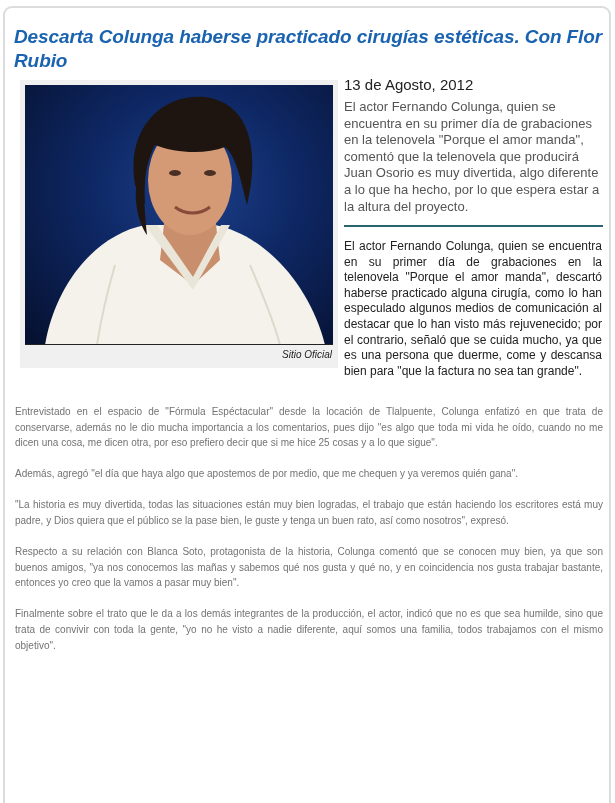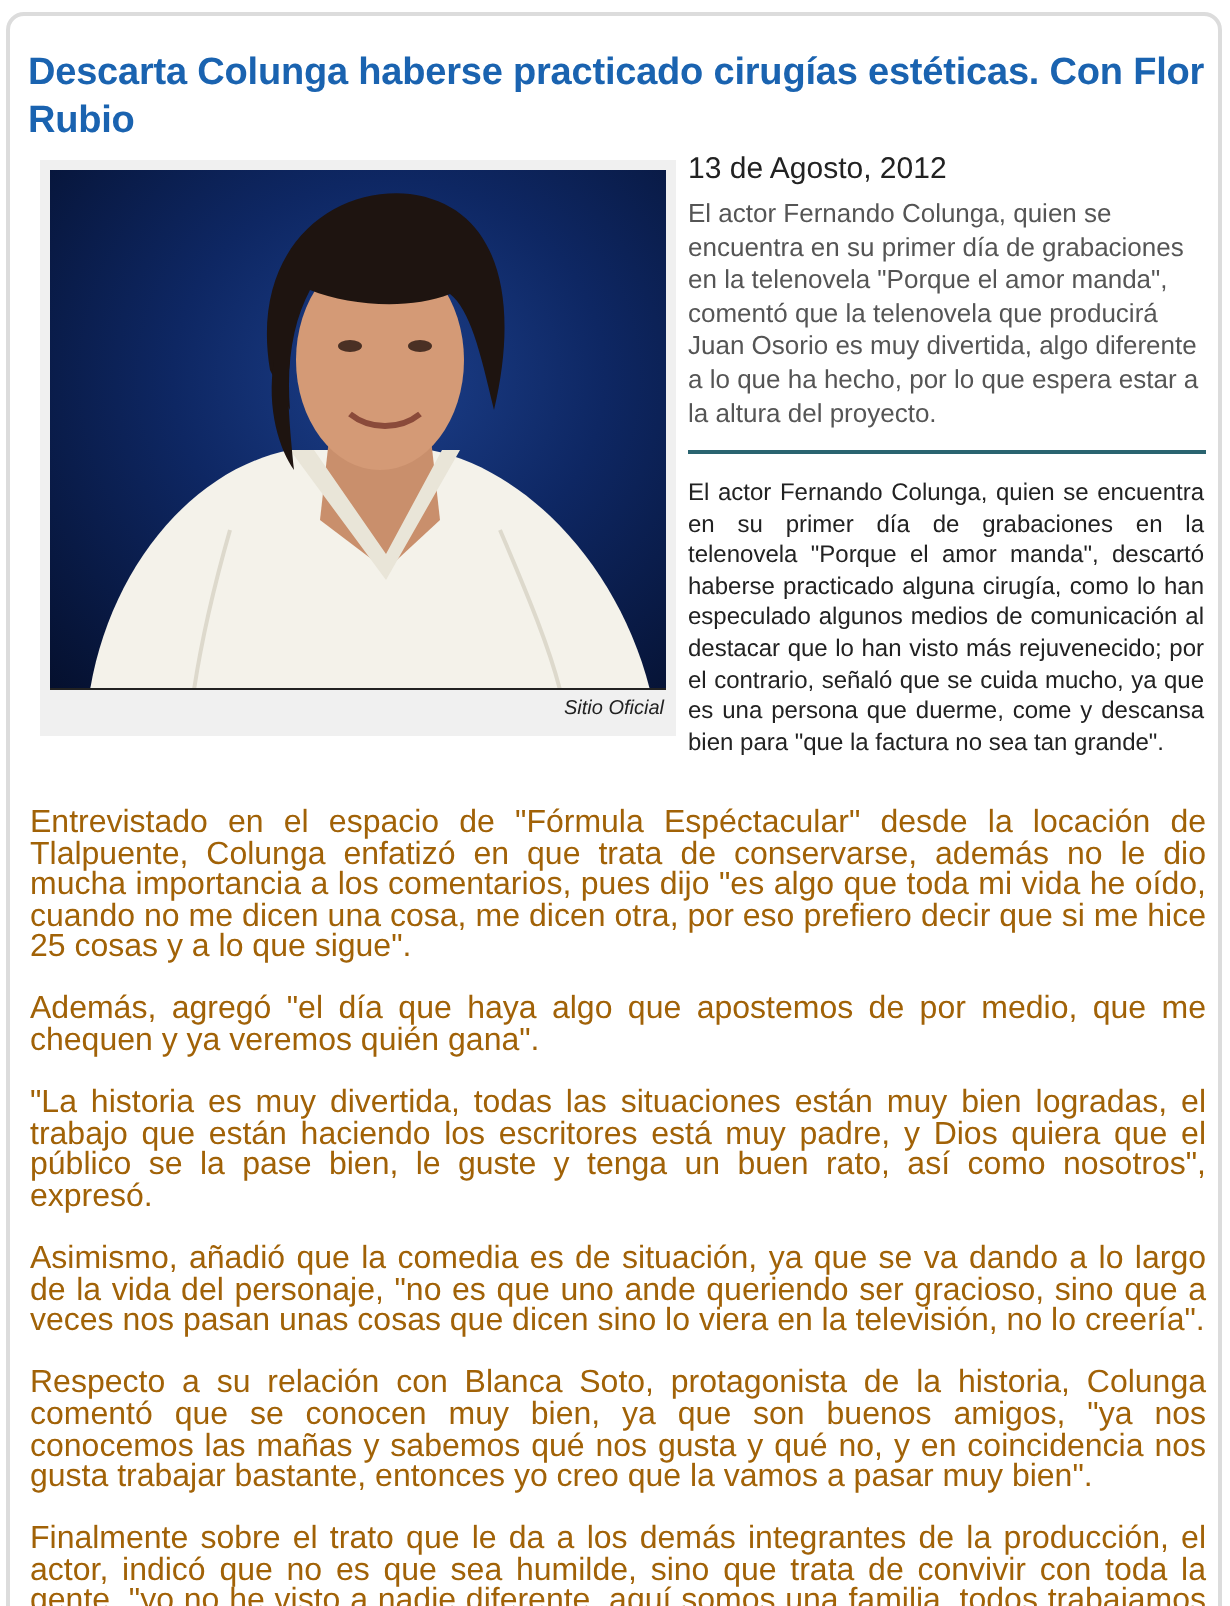--- a/index.html
+++ b/index.html
@@ -3,38 +3,38 @@
 <meta charset="utf-8">
 <style>
   * { box-sizing: border-box; }
   html, body { margin: 0; padding: 0; background: #ffffff; }
   body { width: 615px; height: 803px; overflow: hidden; position: relative;
          font-family: "Liberation Sans", sans-serif; color: #222; }
   .frame { position: absolute; left: 3px; top: 6px; width: 608px; height: 820px;
            border: 2px solid #dcdcdc; border-radius: 9px; background: #fff; }
   .title { position: absolute; left: 14px; top: 25px; width: 590px; margin: 0;
            font-family: "Liberation Sans", sans-serif; font-weight: bold;
-           font-size: 19px; line-height: 24px; color: #1a63b0; letter-spacing: -0.1px; }
+           font-size: 19px; line-height: 24px; color: #1a63b0; letter-spacing: -0.1px; font-style: italic; }
   .photo-box { position: absolute; left: 20px; top: 80px; width: 318px; height: 288px;
                background: #f0f0f0; }
   .photo { position: absolute; left: 5px; top: 5px; width: 308px; height: 260px;
            overflow: hidden; border-bottom: 1px solid #222;
            background: radial-gradient(ellipse at 55% 40%, #1c3f8a 0%, #0e2763 45%, #05102e 100%); }
   .caption { position: absolute; right: 6px; top: 269px; font-style: italic;
              font-size: 10px; color: #222; }
   .date { position: absolute; left: 344px; top: 76px; font-size: 15px; color: #222; }
   .lead { position: absolute; left: 344px; top: 99px; width: 262px; margin: 0;
           font-size: 13px; line-height: 16.6px; color: #555; }
   .divider { position: absolute; left: 344px; top: 225px; width: 259px; height: 2px;
              background: #2a6470; }
   .side-para { position: absolute; left: 344px; top: 239px; width: 258px; margin: 0;
                font-size: 12px; line-height: 15.6px; color: #222; text-align: justify; }
   .body-paras { position: absolute; left: 15px; top: 404px; width: 588px; }
-  .body-paras p { margin: 0 0 15.5px 0; font-size: 16px; line-height: 15.6px;
-                  color: #a16207; text-align: justify; }
+  .body-paras p { margin: 0 0 15.5px 0; font-size: 10px; line-height: 15.6px;
+                  color: #737373; text-align: justify; }
 </style>
 </head>
 <body>
 
 <div class="frame"></div>
 
 <h1 class="title">Descarta Colunga haberse practicado cirugías estéticas. Con Flor Rubio</h1>
 
 <div class="photo-box">
   <div class="photo" title="Fernando Colunga">
@@ -67,16 +67,15 @@
 <p class="lead">El actor Fernando Colunga, quien se encuentra en su primer día de grabaciones en la telenovela "Porque el amor manda", comentó que la telenovela que producirá Juan Osorio es muy divertida, algo diferente a lo que ha hecho, por lo que espera estar a la altura del proyecto.</p>
 
 <div class="divider"></div>
 
 <p class="side-para">El actor Fernando Colunga, quien se encuentra en su primer día de grabaciones en la telenovela "Porque el amor manda", descartó haberse practicado alguna cirugía, como lo han especulado algunos medios de comunicación al destacar que lo han visto más rejuvenecido; por el contrario, señaló que se cuida mucho, ya que es una persona que duerme, come y descansa bien para "que la factura no sea tan grande".</p>
 
 <div class="body-paras">
   <p>Entrevistado en el espacio de "Fórmula Espéctacular" desde la locación de Tlalpuente, Colunga enfatizó en que trata de conservarse, además no le dio mucha importancia a los comentarios, pues dijo "es algo que toda mi vida he oído, cuando no me dicen una cosa, me dicen otra, por eso prefiero decir que si me hice 25 cosas y a lo que sigue".</p>
   <p>Además, agregó "el día que haya algo que apostemos de por medio, que me chequen y ya veremos quién gana".</p>
   <p>"La historia es muy divertida, todas las situaciones están muy bien logradas, el trabajo que están haciendo los escritores está muy padre, y Dios quiera que el público se la pase bien, le guste y tenga un buen rato, así como nosotros", expresó.</p>
-  <p>Asimismo, añadió que la comedia es de situación, ya que se va dando a lo largo de la vida del personaje, "no es que uno ande queriendo ser gracioso, sino que a veces nos pasan unas cosas que dicen sino lo viera en la televisión, no lo creería".</p>
   <p>Respecto a su relación con Blanca Soto, protagonista de la historia, Colunga comentó que se conocen muy bien, ya que son buenos amigos, "ya nos conocemos las mañas y sabemos qué nos gusta y qué no, y en coincidencia nos gusta trabajar bastante, entonces yo creo que la vamos a pasar muy bien".</p>
   <p>Finalmente sobre el trato que le da a los demás integrantes de la producción, el actor, indicó que no es que sea humilde, sino que trata de convivir con toda la gente, "yo no he visto a nadie diferente, aquí somos una familia, todos trabajamos con el mismo objetivo".</p>
 </div>
 
 </body></html>

